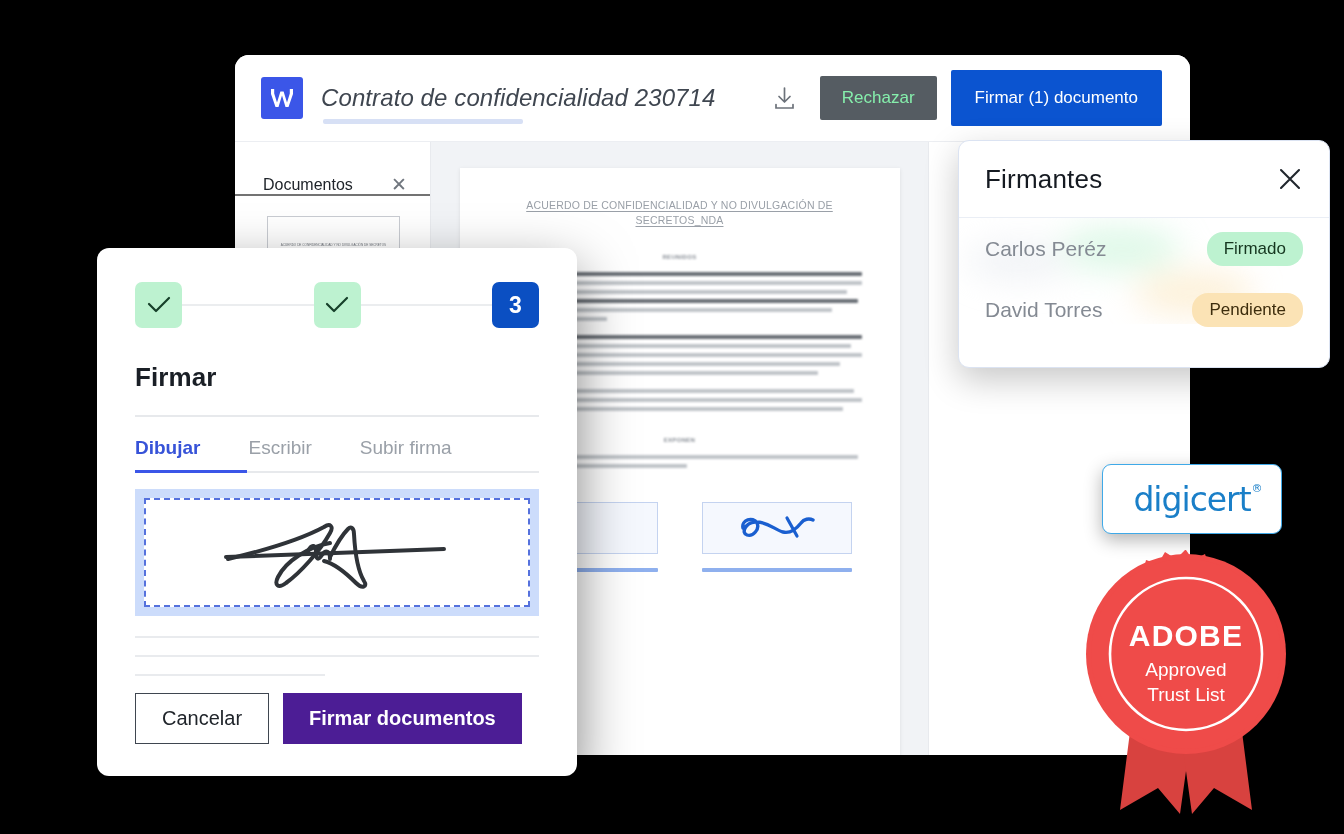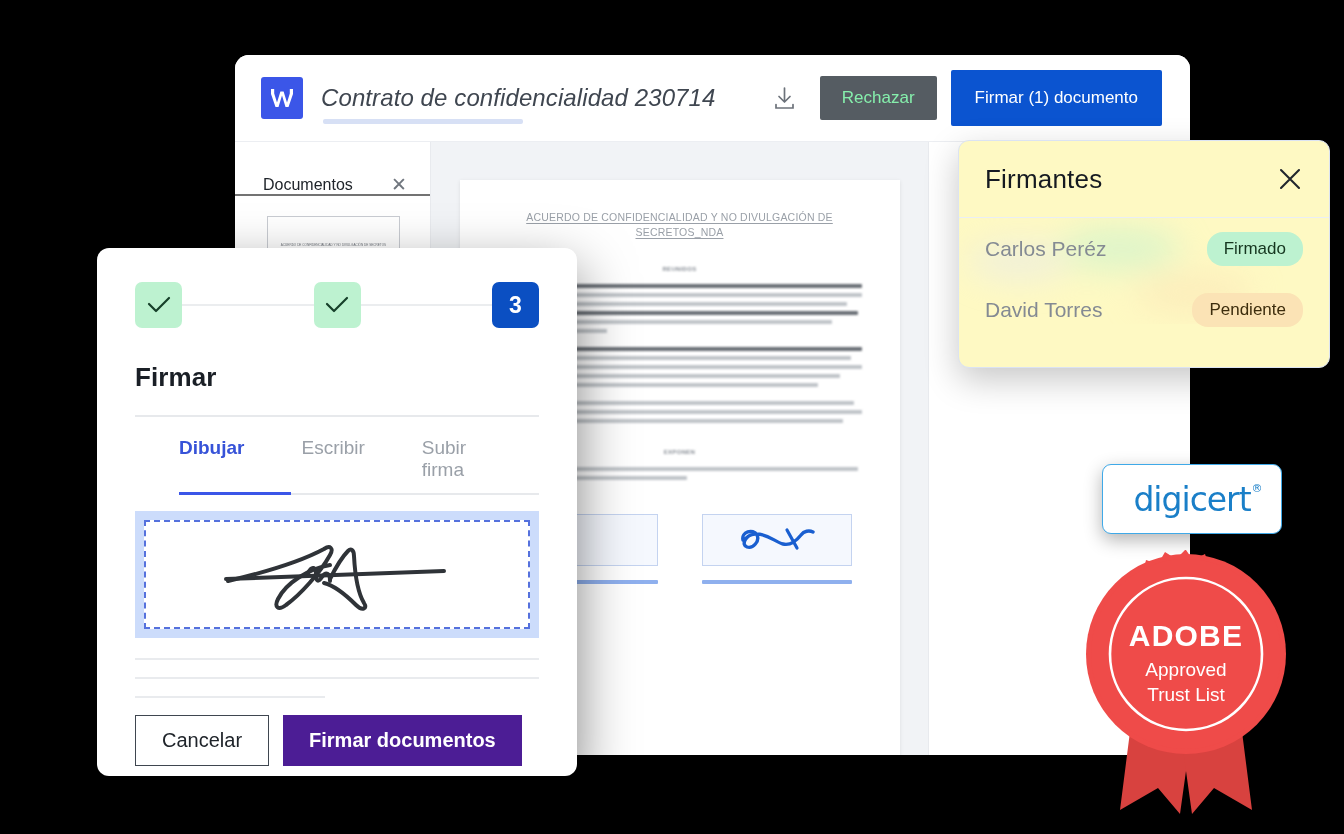--- a/index.html
+++ b/index.html
@@ -90,21 +90,21 @@
     font-size: 3.1px; line-height: 1.5; color: #6e737a;
     text-align: center; padding: 0 10px; transform: translateY(3px);
   }
 
   
   .viewer {
     flex: 1 1 auto; background: #f1f3f6;
     padding: 22px 0 0 0; position: relative; overflow: hidden;
   }
   .page {
-    width: 440px; margin: 16px auto; min-height: 600px;
+    width: 440px; margin: 4px auto; min-height: 600px;
     background: #ffffff; box-shadow: 0 1px 4px rgba(0,0,0,.09);
     padding: 30px 38px;
   }
   .page-title {
     font-size: 10.5px; color: #9aa0a8; text-align: center;
     line-height: 1.45; letter-spacing: .2px;
     text-decoration: underline; text-underline-offset: 2px;
   }
   .sec-head {
     font-size: 6px; color: #878d95; text-align: center;
@@ -131,21 +131,21 @@
   
   .right-rail {
     width: 262px; flex: none; background: #ffffff;
     border-left: 1px solid #e8eaee;
   }
 
   
   .firmantes {
     position: absolute; left: 958px; top: 140px;
     width: 372px; height: 228px;
-    background: #fef9c3;
+    background: #ffffff;
     border: 1px solid #dbe3f2;
     border-radius: 11px;
     box-shadow: 0 12px 34px rgba(0,0,0,0.22);
     overflow: hidden;
   }
   .firmantes-blurblob {
     position: absolute; inset: 0; pointer-events: none;
   }
   .firmantes-head {
     position: relative;
@@ -181,21 +181,21 @@
     display: flex; align-items: center; justify-content: center;
   }
   .step-done { background: #bdf2d0; }
   .step-current { background: #0b4fc2; color: #fff; font-size: 23px; font-weight: bold; }
   .step-line { flex: 1 1 auto; height: 2px; background: #ebedef; }
   .modal-title {
     font-size: 26px; font-weight: bold; color: #1a1f26;
     margin-top: 34px; letter-spacing: .1px;
   }
   .modal-rule { height: 2px; background: #e7e9ec; margin-top: 22px; }
-  .tabs { display: flex; gap: 9px; margin-top: 20px; position: relative; margin-left: 44px; }
+  .tabs { display: flex; gap: 0; margin-top: 20px; position: relative; }
   .tab {
     font-size: 19px; color: #9aa0a8; padding: 0 0 14px 0; cursor: pointer;
     margin-right: 48px;
   }
   .tab.active { color: #3753d8; font-weight: bold; }
   .tabs-underline { position: absolute; left: 0; right: 0; bottom: 0; height: 2px; background: #e7e9ec; }
   .tab-active-underline { position: absolute; left: 0; bottom: 0; height: 3px; width: 112px; background: #3b56e8; }
   .canvas-outer {
     margin-top: 16px; height: 127px;
     background: #ccdcfb; padding: 9px;

